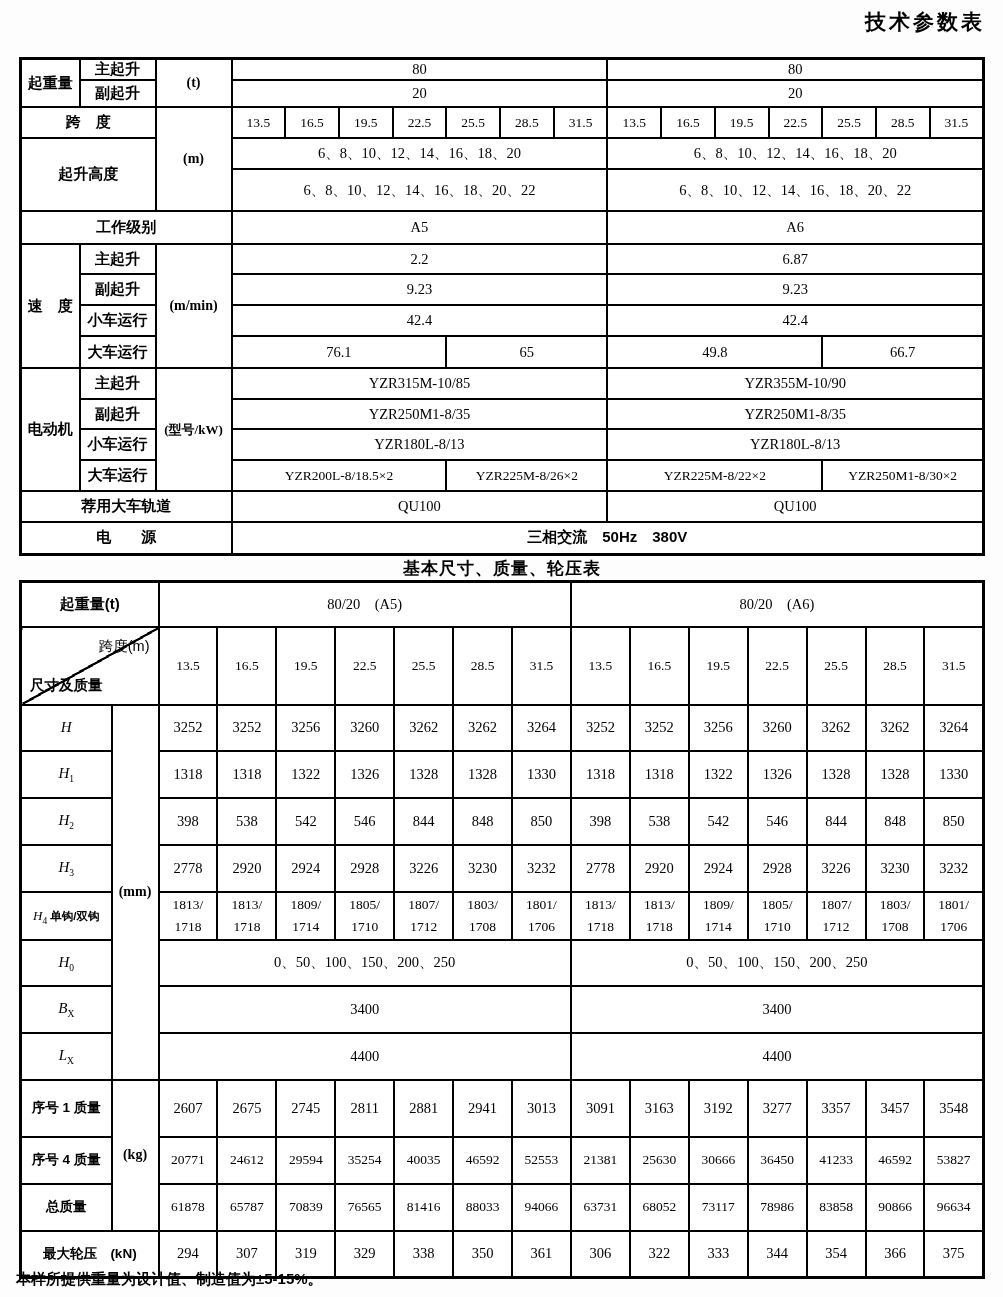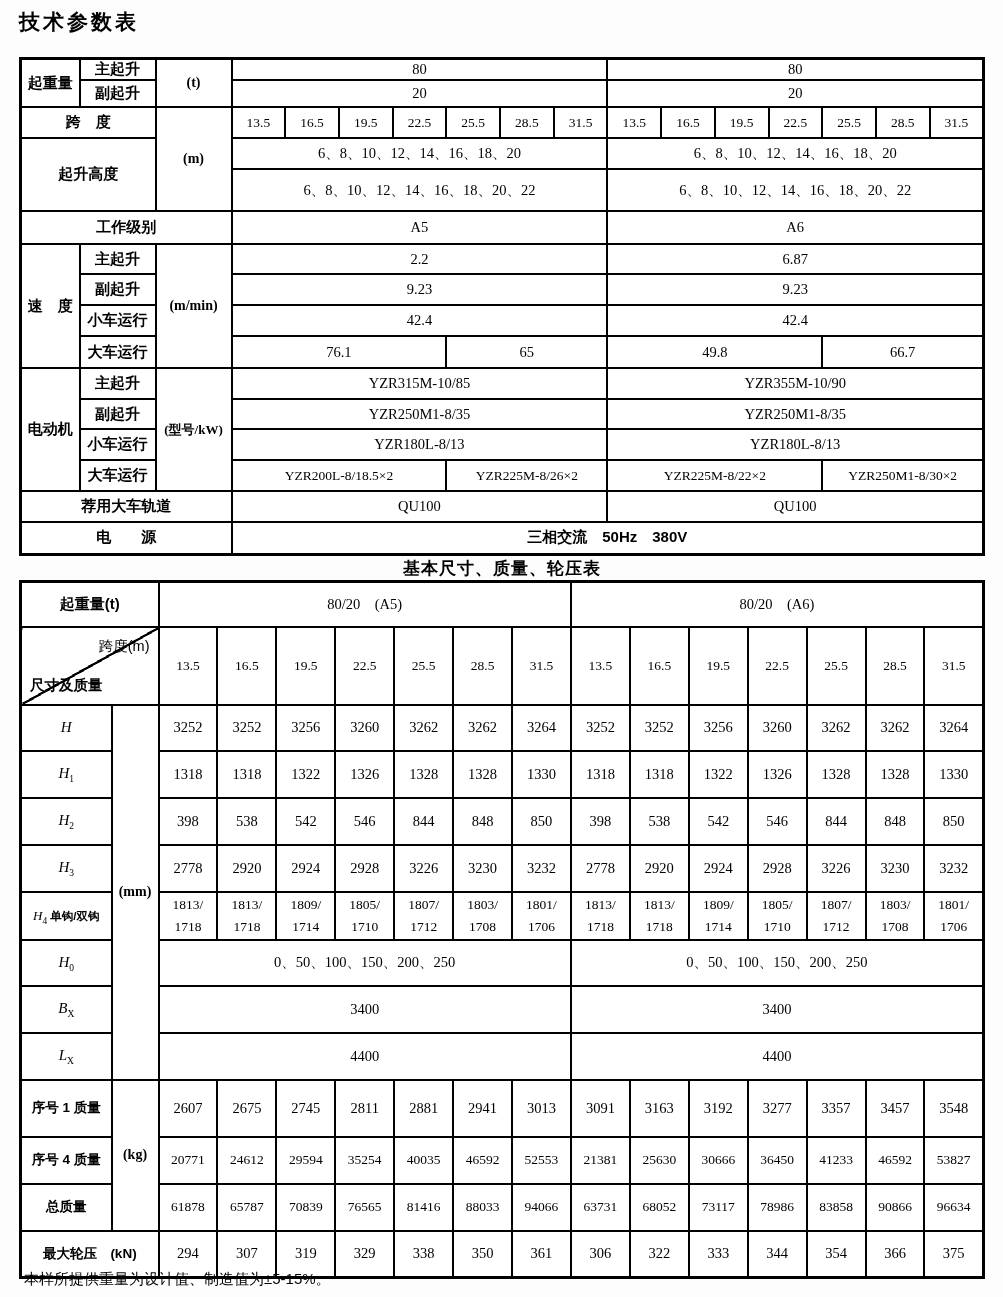--- a/index.html
+++ b/index.html
@@ -3,21 +3,21 @@
 <meta charset="utf-8">
 <style>
   html,body{margin:0;padding:0;}
   body{
     width:1003px;height:1297px;position:relative;
     background:#fdfdfd;color:#000;
     font-family:"Liberation Sans","DejaVu Sans",sans-serif;
   }
   .page-title{
     position:absolute;left:19px;top:8px;width:966px;
-    text-align:left;font-size:21px;font-weight:700;letter-spacing:3px;
+    text-align:right;font-size:21px;font-weight:700;letter-spacing:3px;
   }
   .t2-title{
     position:absolute;left:19px;top:557px;width:966px;
     text-align:center;font-size:17px;font-weight:700;letter-spacing:1px;
   }
   table{
     border-collapse:collapse;table-layout:fixed;
     position:absolute;left:19px;background:#fff;
   }
   #t1{top:57px;width:966px;}
@@ -37,22 +37,22 @@
   .var sub{font-style:normal;font-size:9.5px;}
   .diag{
     position:relative;padding:0;
     background-image:linear-gradient(to bottom right,
       transparent calc(50% - 1.2px), #000 calc(50% - 1.2px),
       #000 calc(50% + 1.2px), transparent calc(50% + 1.2px));
   }
   .diag .top-right{position:absolute;top:9px;right:8px;font-weight:400;font-size:14.5px;}
   .diag .bottom-left{position:absolute;bottom:9px;left:8px;font-weight:700;font-size:14.5px;}
   .footnote{
-    position:absolute;left:24px;top:1270px;
-    font-size:15px;font-weight:400;
+    position:absolute;left:16px;top:1270px;
+    font-size:15px;font-weight:700;
   }
 </style>
 </head>
 <body>
 
 <div class="page-title">技术参数表</div>
 
 <table id="t1">
   <colgroup>
     <col style="width:59px">

